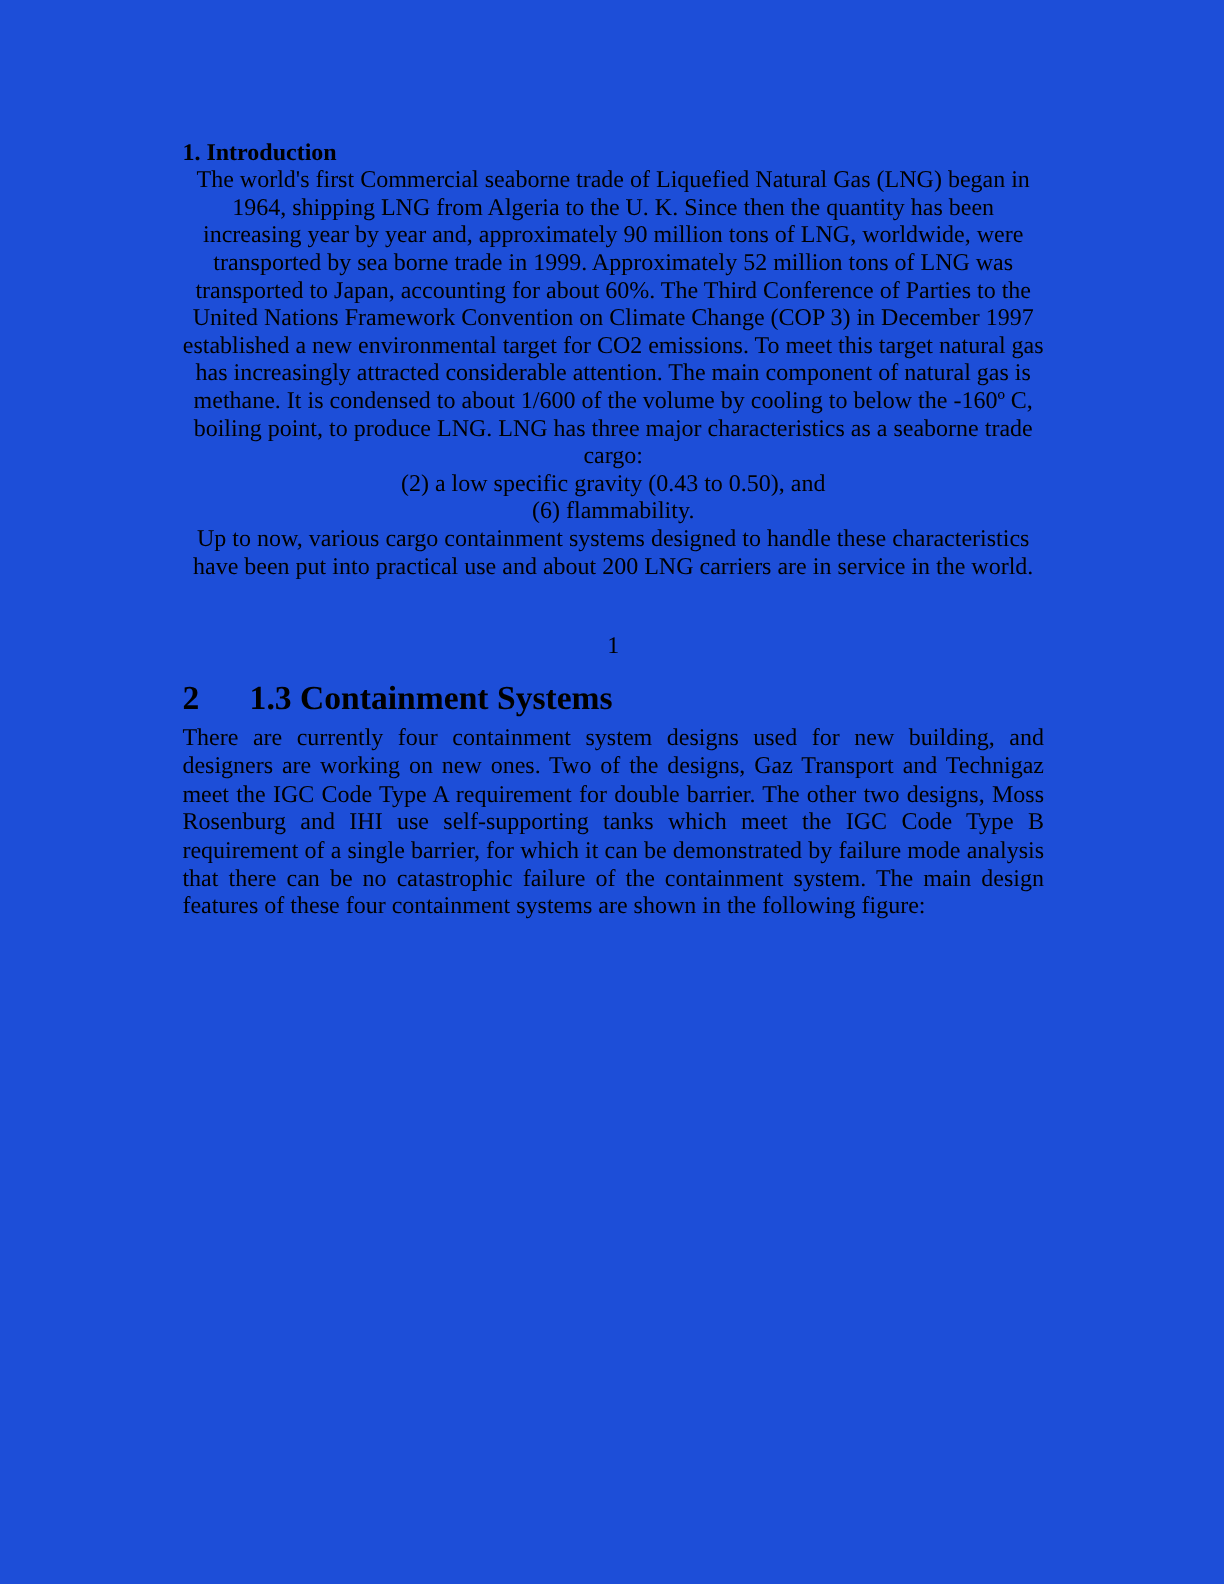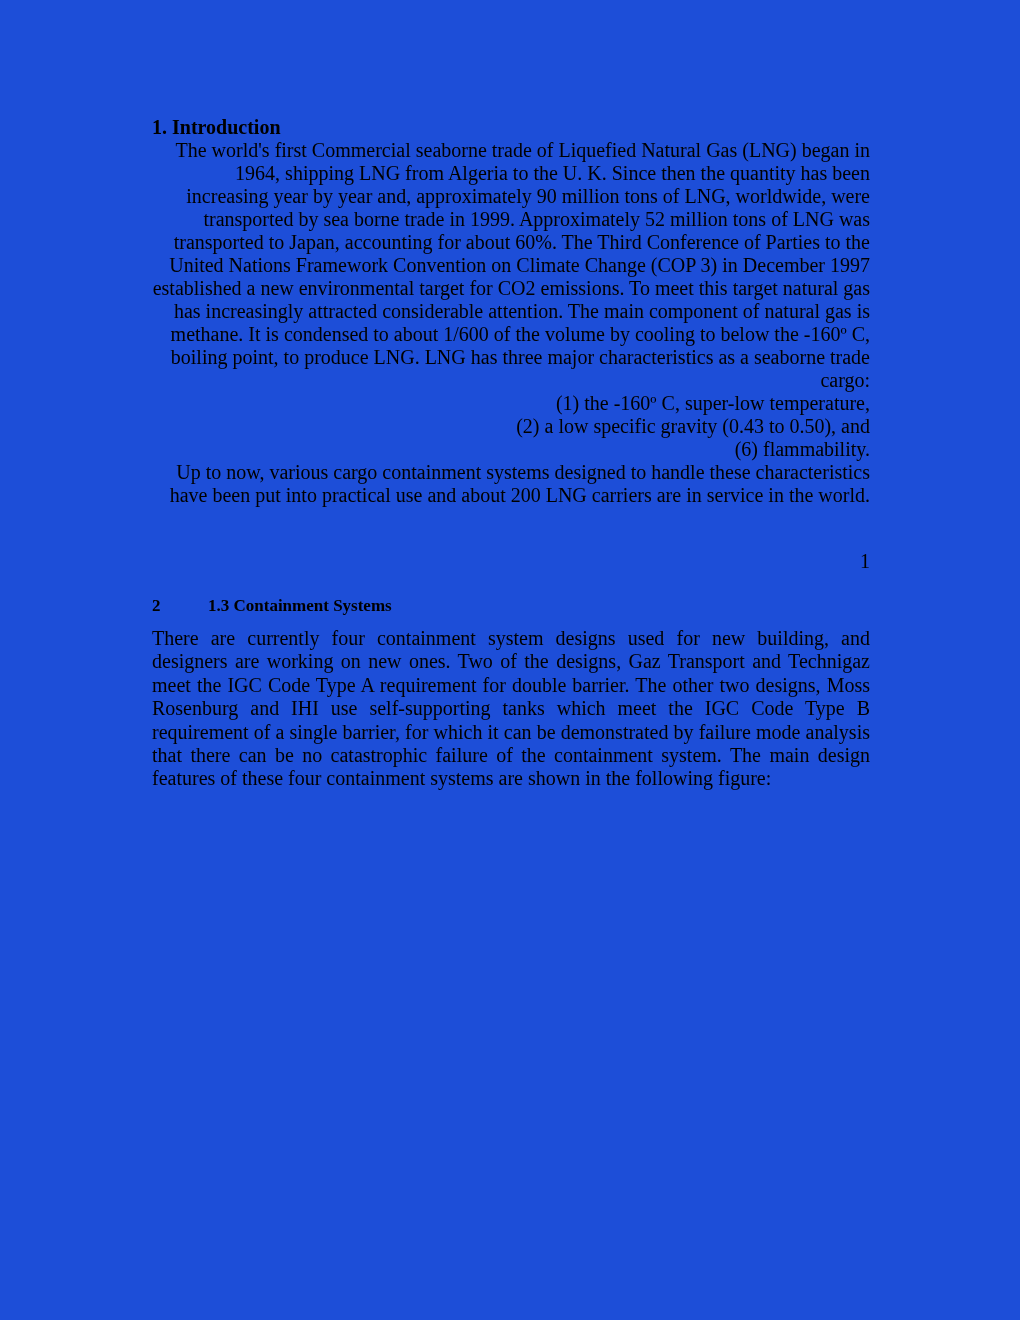--- a/index.html
+++ b/index.html
@@ -21,28 +21,28 @@
     overflow: hidden;
   }
   .h1 {
     margin: 0;
     font-size: 20px;
     line-height: 23px;
     font-weight: bold;
   }
   p.body {
     margin: 0;
-    text-align: right;
+    text-align: center;
   }
   p.pagenum {
     margin: 43px 0 0 0;
   }
   .h2 {
     margin: 21px 0 0 0;
-    font-size: 17px;
+    font-size: 28px;
     line-height: 24px;
     font-weight: bold;
   }
   .h2 .hnum {
     display: inline-block;
     width: 56px;
   }
   p.justified {
     margin: 9px 0 0 0;
     text-align: justify;
@@ -51,21 +51,20 @@
 </style>
 </head>
 <body>
 
 <div class="page">
 
   <p class="h1">1. Introduction</p>
 
   <p class="body">The world's first Commercial seaborne trade of Liquefied Natural Gas (LNG) began in 1964, shipping LNG from Algeria to the U. K. Since then the quantity has been increasing year by year and, approximately 90 million tons of LNG, worldwide, were transported by sea borne trade in 1999. Approximately 52 million tons of LNG was transported to Japan, accounting for about 60%. The Third Conference of Parties to the United Nations Framework Convention on Climate Change (COP 3) in December 1997 established a new environmental target for CO2 emissions. To meet this target natural gas has increasingly attracted considerable attention. The main component of natural gas is methane. It is condensed to about 1/600 of the volume by cooling to below the -160º&nbsp;C, boiling point, to produce LNG. LNG has three major characteristics as a seaborne trade cargo:</p>
 
-  <p class="body">(1) the -160º&nbsp;C, super-low temperature,</p>
 
   <p class="body">(2) a low specific gravity (0.43 to 0.50), and</p>
 
   <p class="body">(6) flammability.</p>
 
   <p class="body">Up to now, various cargo containment systems designed to handle these characteristics have been put into practical use and about 200 LNG carriers are in service in the world.</p>
 
   <p class="body pagenum">1</p>
 
   <p class="h2"><span class="hnum">2</span><span>1.3 Containment Systems</span></p>

